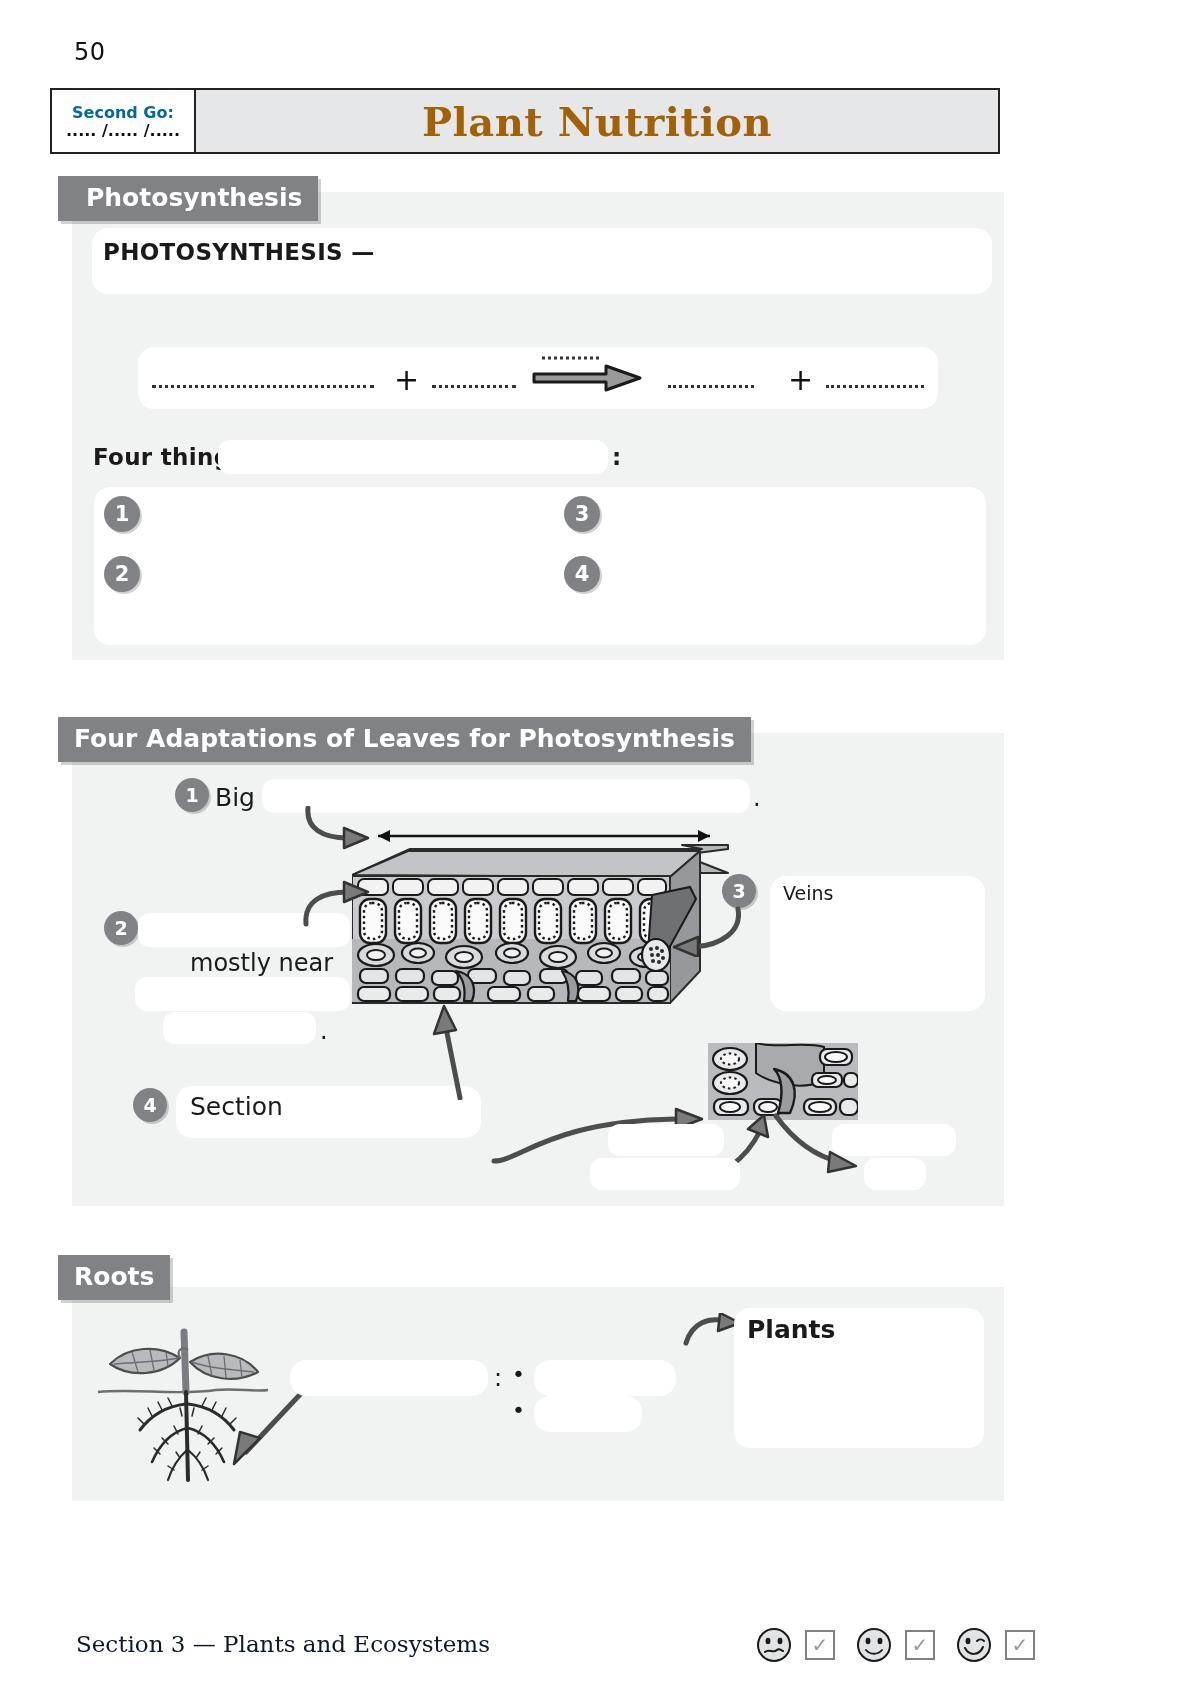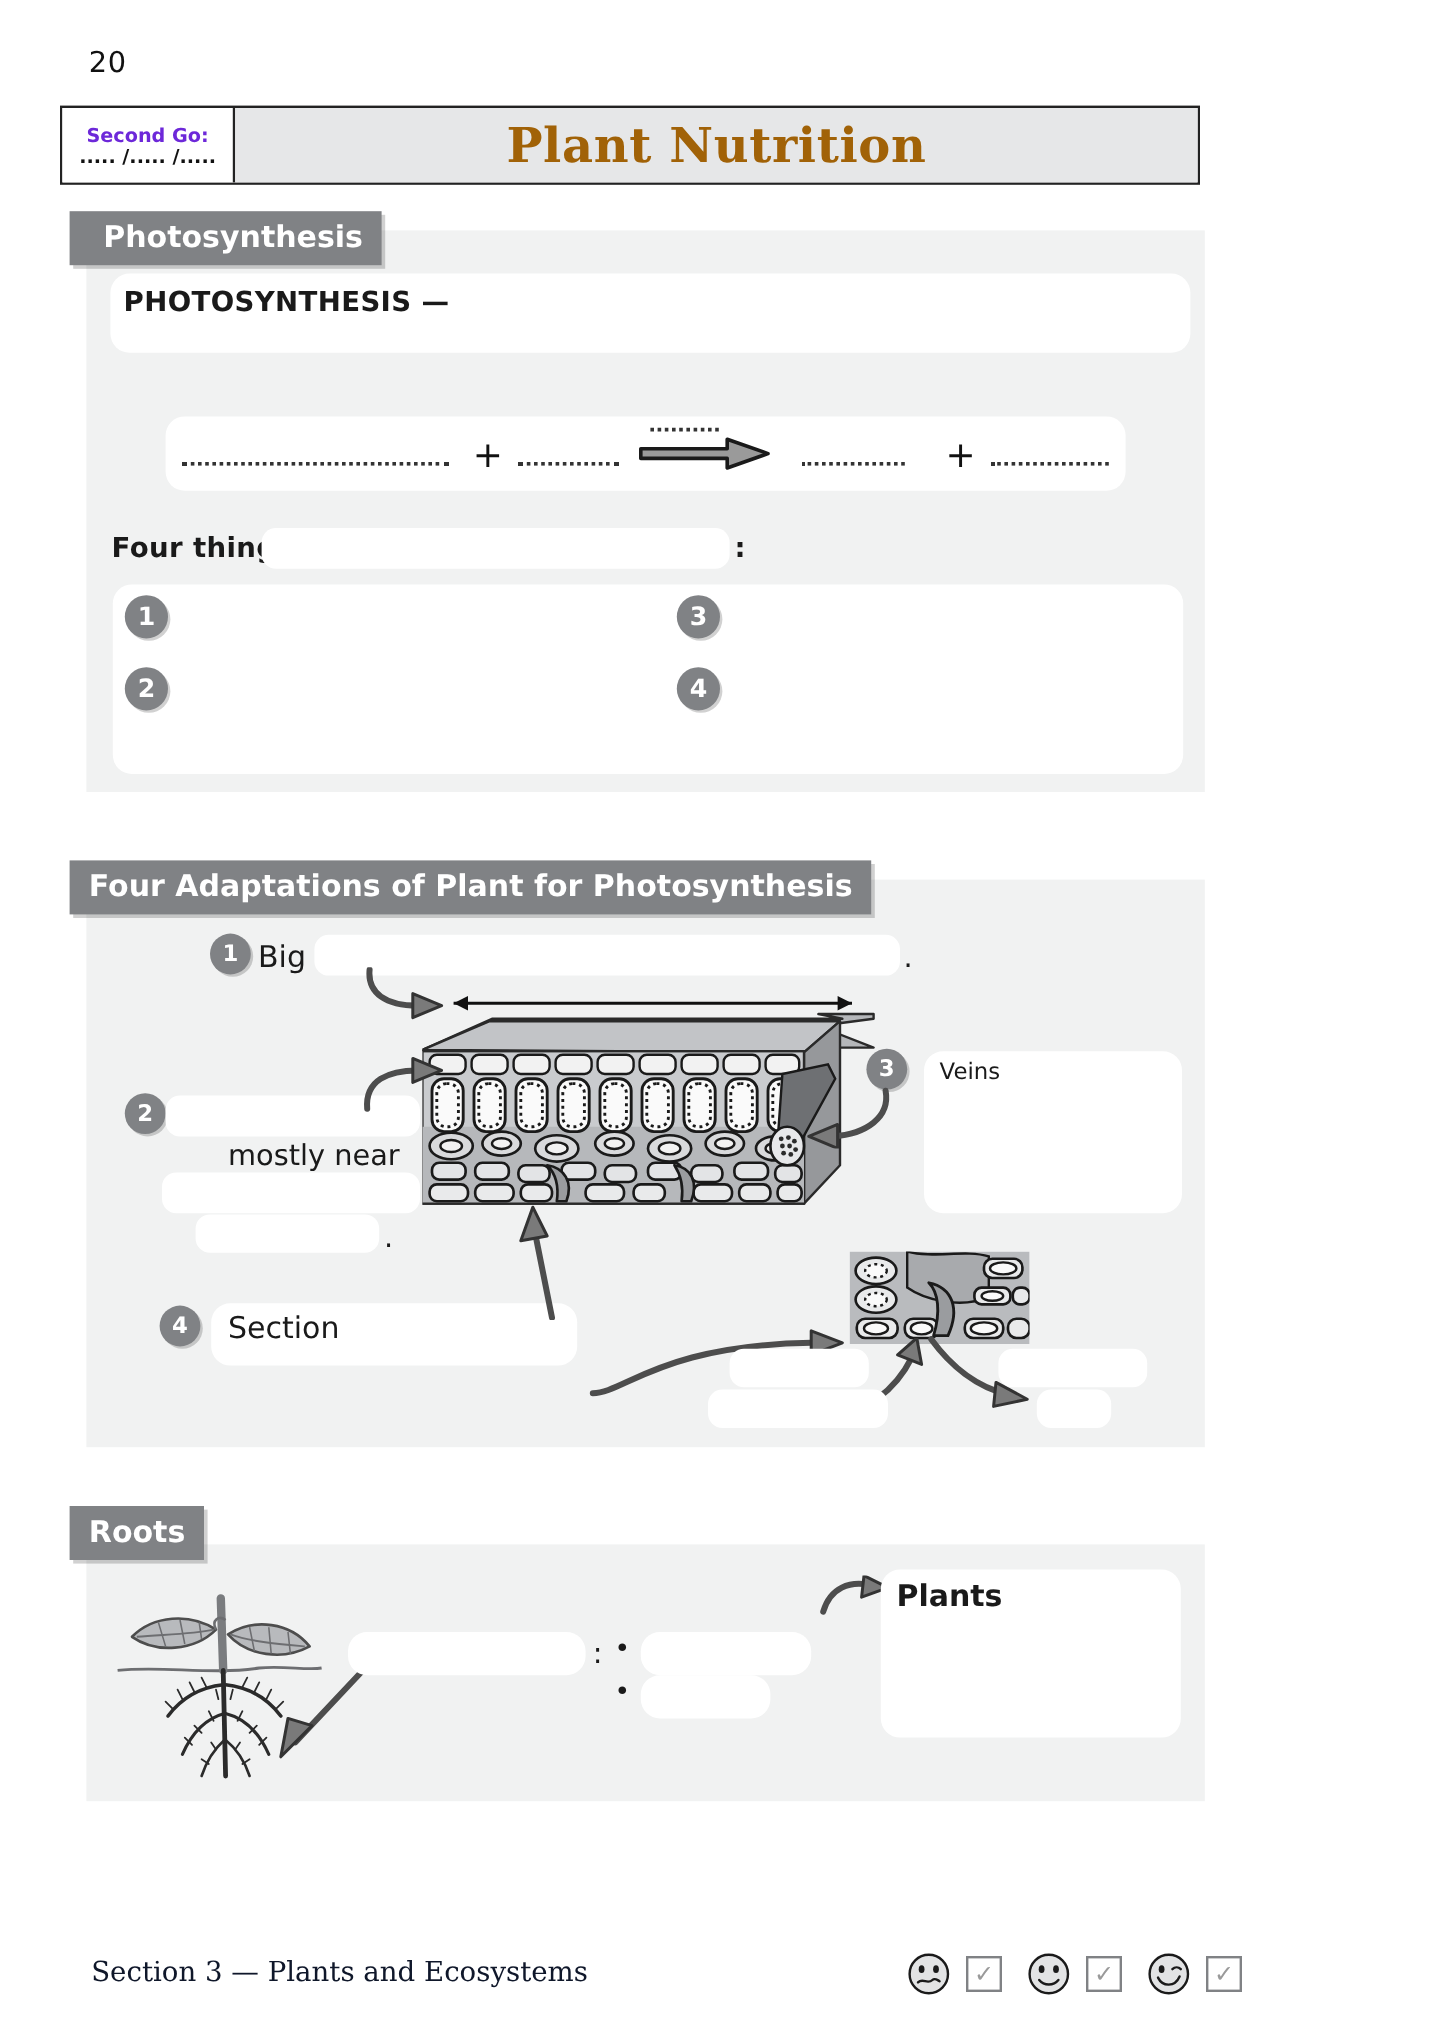--- a/index.html
+++ b/index.html
@@ -49,21 +49,21 @@
     display: flex;
     flex-direction: column;
     align-items: center;
     justify-content: center;
     padding-top: 2px;
   }
   .second-go .sg-label {
     font-family: "DejaVu Sans", sans-serif;
     font-weight: bold;
     font-size: 16px;
-    color: #6d28d9;
+    color: #0369a1;
     line-height: 1.1;
   }
   .second-go .sg-date {
     font-family: "DejaVu Sans", sans-serif;
     font-weight: bold;
     font-size: 16px;
     color: #111;
     line-height: 1.1;
     letter-spacing: 0px;
   }
@@ -185,21 +185,21 @@
   }
 
   svg { display: block; }
   .abs { position: absolute; }
 </style>
 </head>
 <body>
 
 <div class="page">
 
-  <div class="page-number">20</div>
+  <div class="page-number">50</div>
 
   <div class="title-bar">
     <div class="second-go">
       <div class="sg-label">Second Go:</div>
       <div class="sg-date">..... /..... /.....</div>
     </div>
     <div class="title-main">
       <div class="t">Plant Nutrition</div>
     </div>
   </div>
@@ -247,21 +247,21 @@
   <div class="numcircle" style="left:564px; top:496px;">
     <span>3</span>
   </div>
   <div class="numcircle" style="left:564px; top:556px;">
     <span>4</span>
   </div>
 
   <div class="section" style="left:72px; top:733px; width:932px; height:473px;"></div>
 
   <div class="section-tab" style="left:58px; top:717px;">
-    <span>Four Adaptations of Plant for Photosynthesis</span>
+    <span>Four Adaptations of Leaves for Photosynthesis</span>
   </div>
 
   <div class="numcircle sm" style="left:175px; top:778px;">
     <span>1</span>
   </div>
   <div class="label-txt" style="left:215px; top:783px; font-size:25px;">Big</div>
   <div class="ansbox" style="left:262px; top:779px; width:488px; height:34px;"></div>
   <div class="label-txt" style="left:753px; top:784px; font-size:24px;">.</div>
 
   <div class="abs" style="left:300px; top:806px;">

